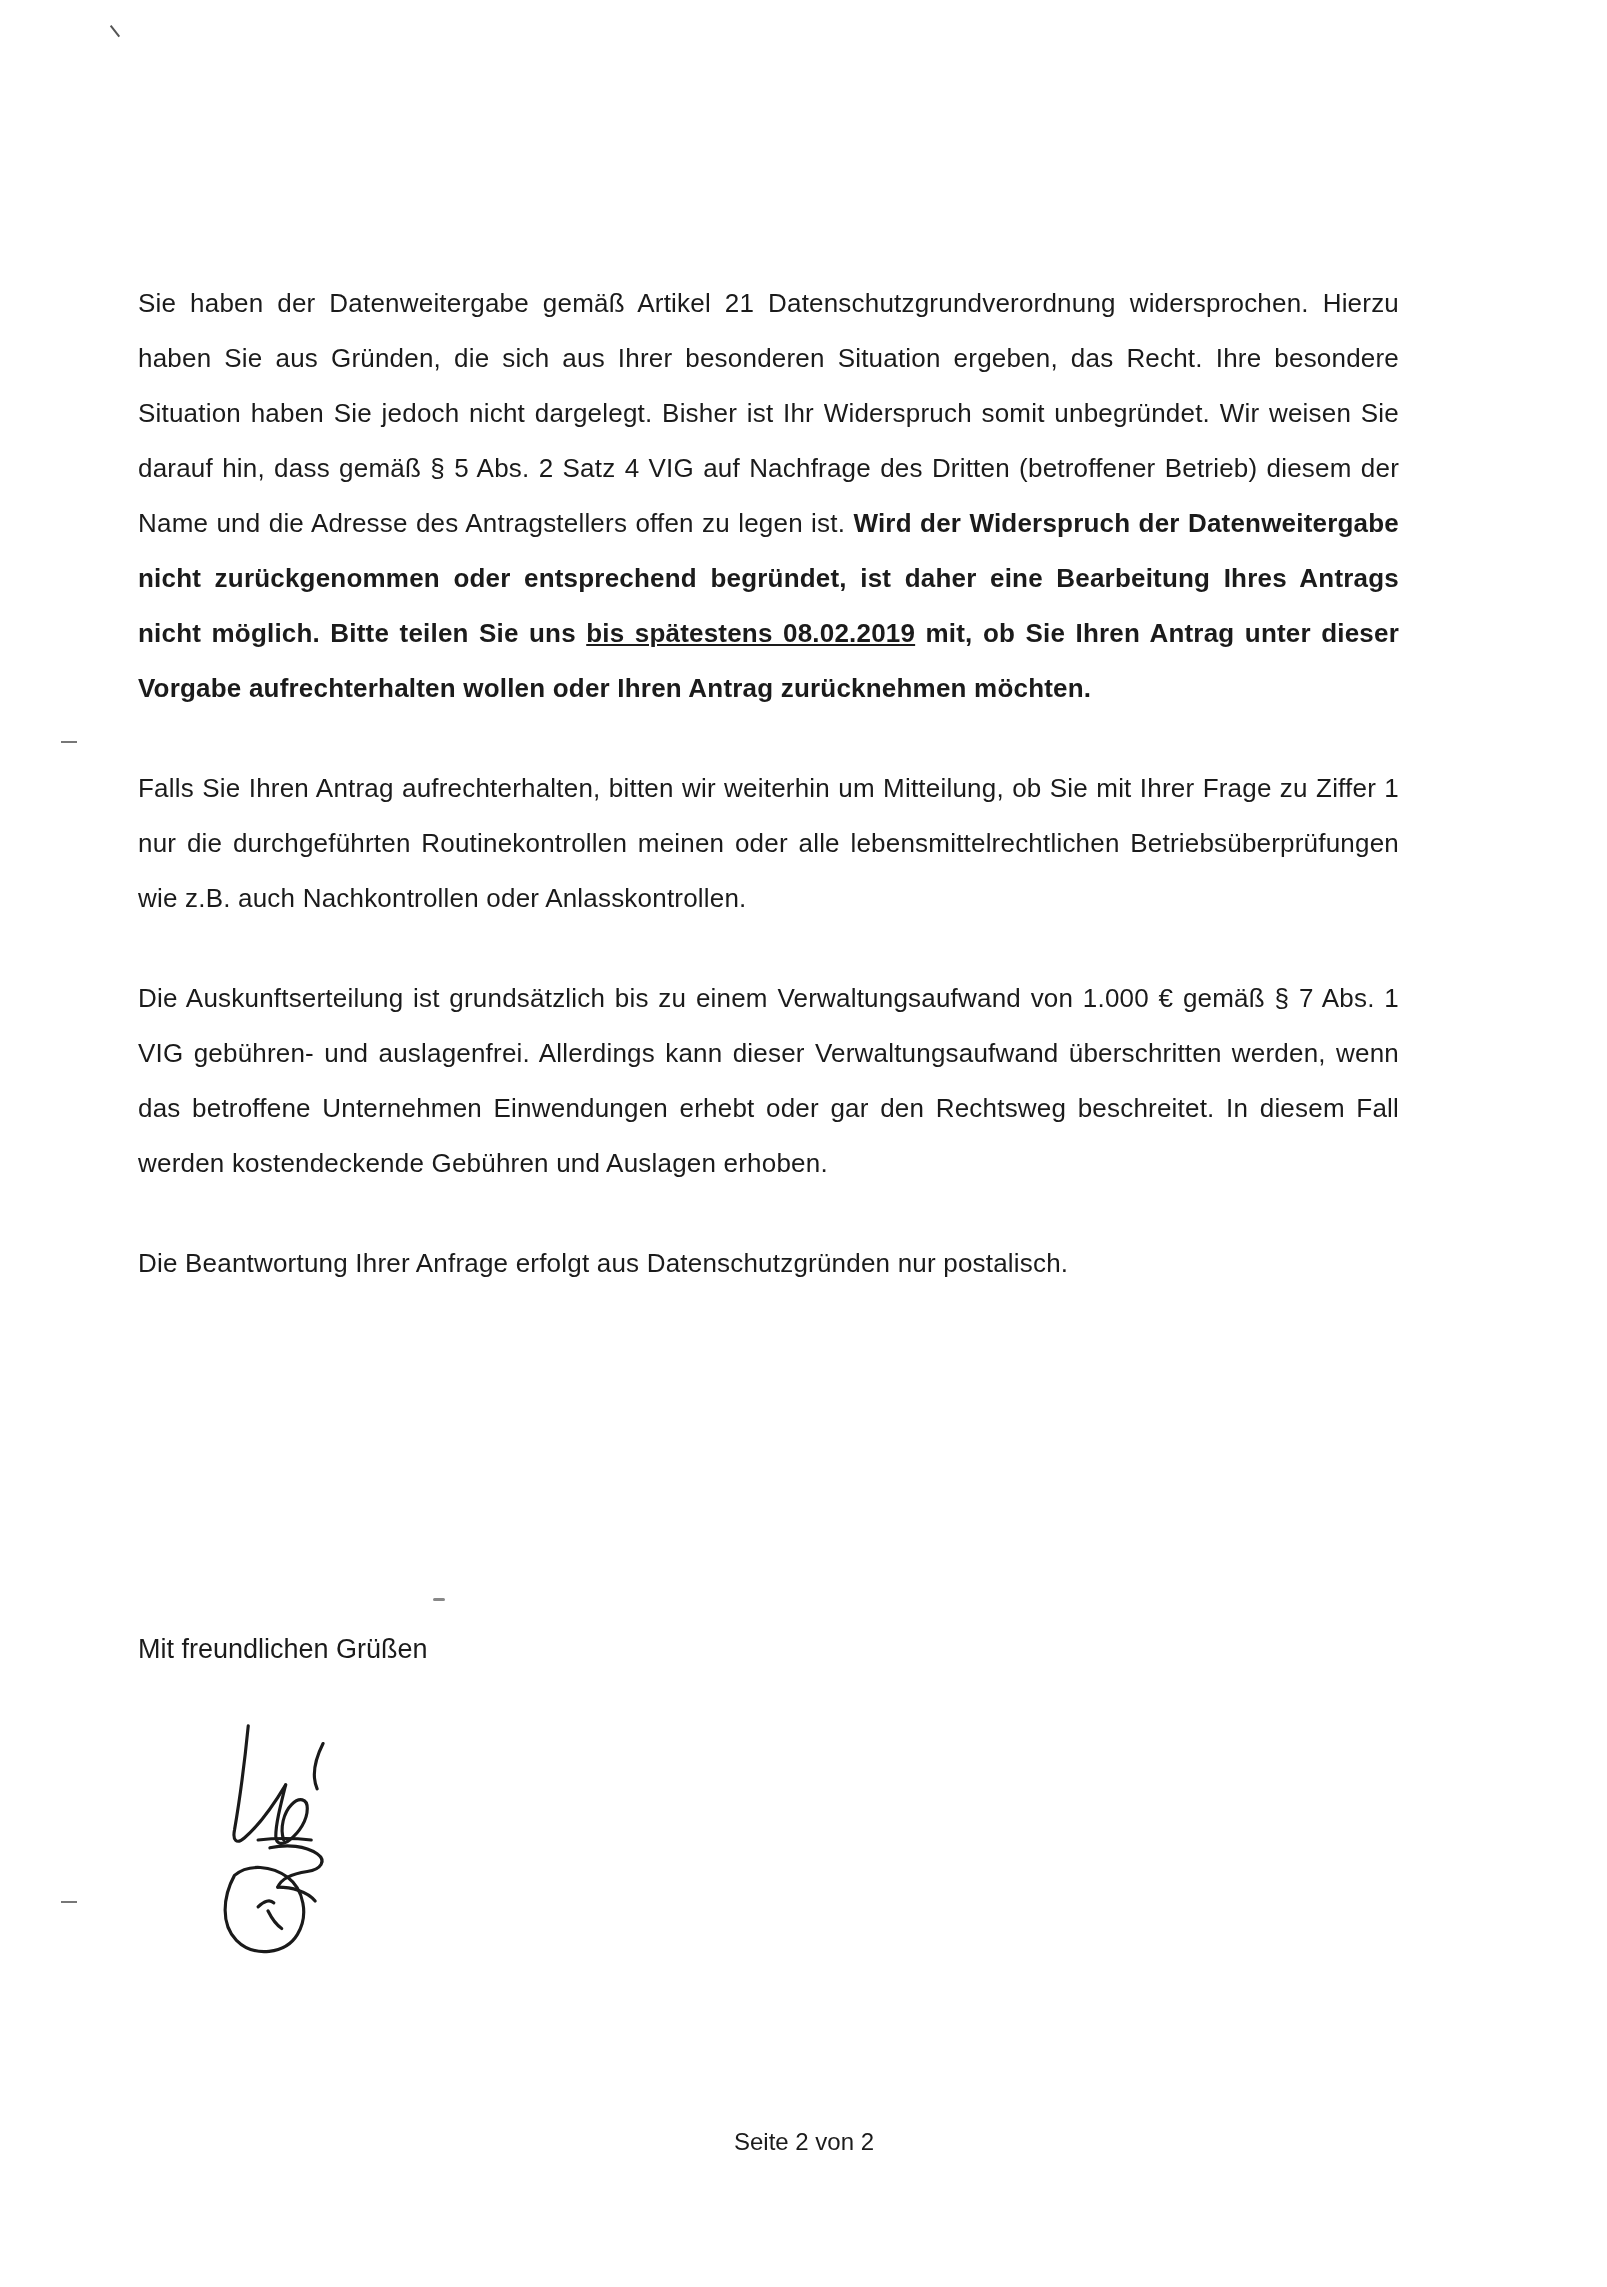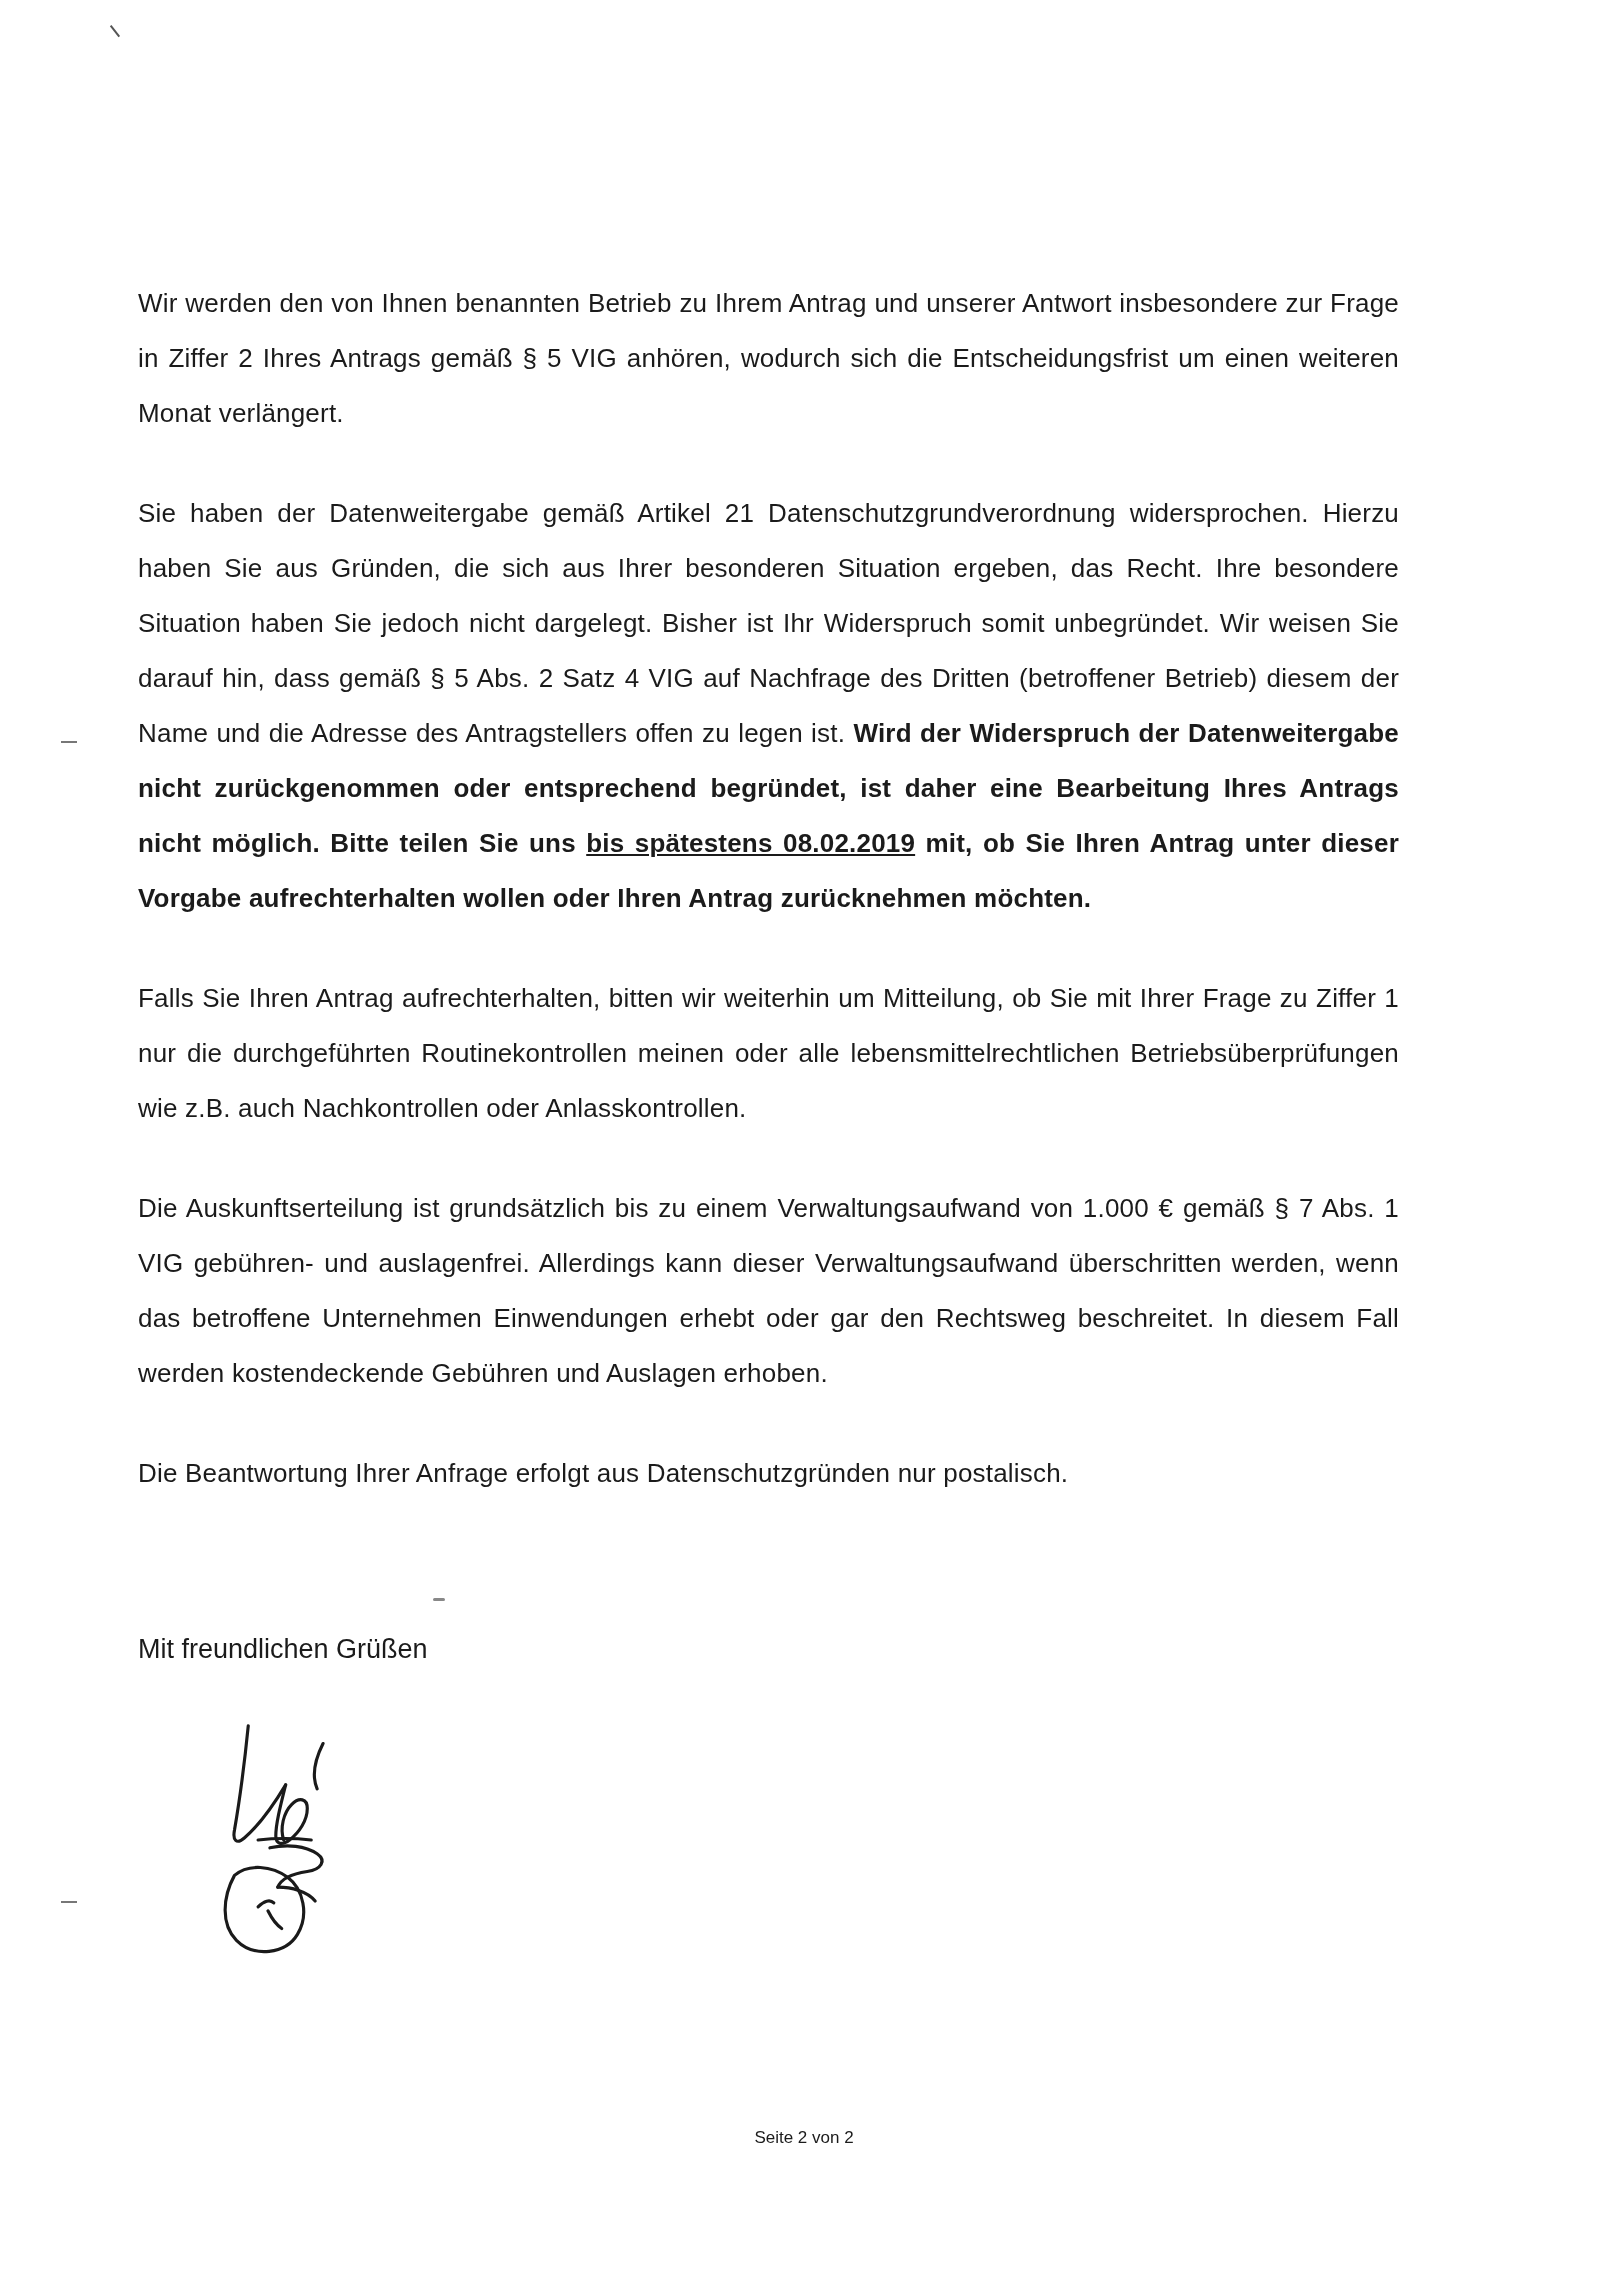--- a/index.html
+++ b/index.html
@@ -59,21 +59,21 @@
     position: absolute;
     left: 59px;
     top: 0px;
   }
   .footer {
     position: absolute;
     left: 0;
     top: 2128px;
     width: 1608px;
     text-align: center;
-    font-size: 17px;
+    font-size: 24px;
     color: #1b1b1b;
   }
   .stray-mark-1 {
     position: absolute;
     left: 108px;
     top: 29.6px;
     width: 13.8px;
     height: 2px;
     background: #555;
     transform: rotate(52deg);
@@ -109,23 +109,20 @@
 
 <div class="page">
 
   <div class="stray-mark-1"></div>
   <div class="stray-mark-2"></div>
   <div class="stray-mark-3"></div>
   <div class="stray-mark-4"></div>
 
   <div class="content">
 
-    <p class="para">
-      <span>Wir werden den von Ihnen benannten Betrieb zu Ihrem Antrag und unserer Antwort insbesondere zur Frage in Ziffer 2 Ihres Antrags gemäß § 5 VIG anhören, wodurch sich die Entscheidungsfrist um einen weiteren Monat verlängert.</span>
-    </p>
 
     <p class="para">
       <span>Sie haben der Datenweitergabe gemäß Artikel 21 Datenschutzgrundverordnung widersprochen. Hierzu haben Sie aus Gründen, die sich aus Ihrer besonderen Situation ergeben, das Recht. Ihre besondere Situation haben Sie jedoch nicht dargelegt. Bisher ist Ihr Widerspruch somit unbegründet. Wir weisen Sie darauf hin, dass gemäß § 5 Abs. 2 Satz 4 VIG auf Nachfrage des Dritten (betroffener Betrieb) diesem der Name und die Adresse des Antragstellers offen zu legen ist. </span><span class="bold">Wird der Widerspruch der Datenweitergabe nicht zurückgenommen oder entsprechend begründet, ist daher eine Bearbeitung Ihres Antrags nicht möglich. Bitte teilen Sie uns </span><span class="bold-underline">bis spätestens 08.02.2019</span><span class="bold"> mit, ob Sie Ihren Antrag unter dieser Vorgabe aufrechterhalten wollen oder Ihren Antrag zurücknehmen möchten.</span>
     </p>
 
     <p class="para">
       <span>Falls Sie Ihren Antrag aufrechterhalten, bitten wir weiterhin um Mitteilung, ob Sie mit Ihrer Frage zu Ziffer 1 nur die durchgeführten Routinekontrollen meinen oder alle lebensmittelrechtlichen Betriebsüberprüfungen wie z.B. auch Nachkontrollen oder Anlasskontrollen.</span>
     </p>
 
     <p class="para">

